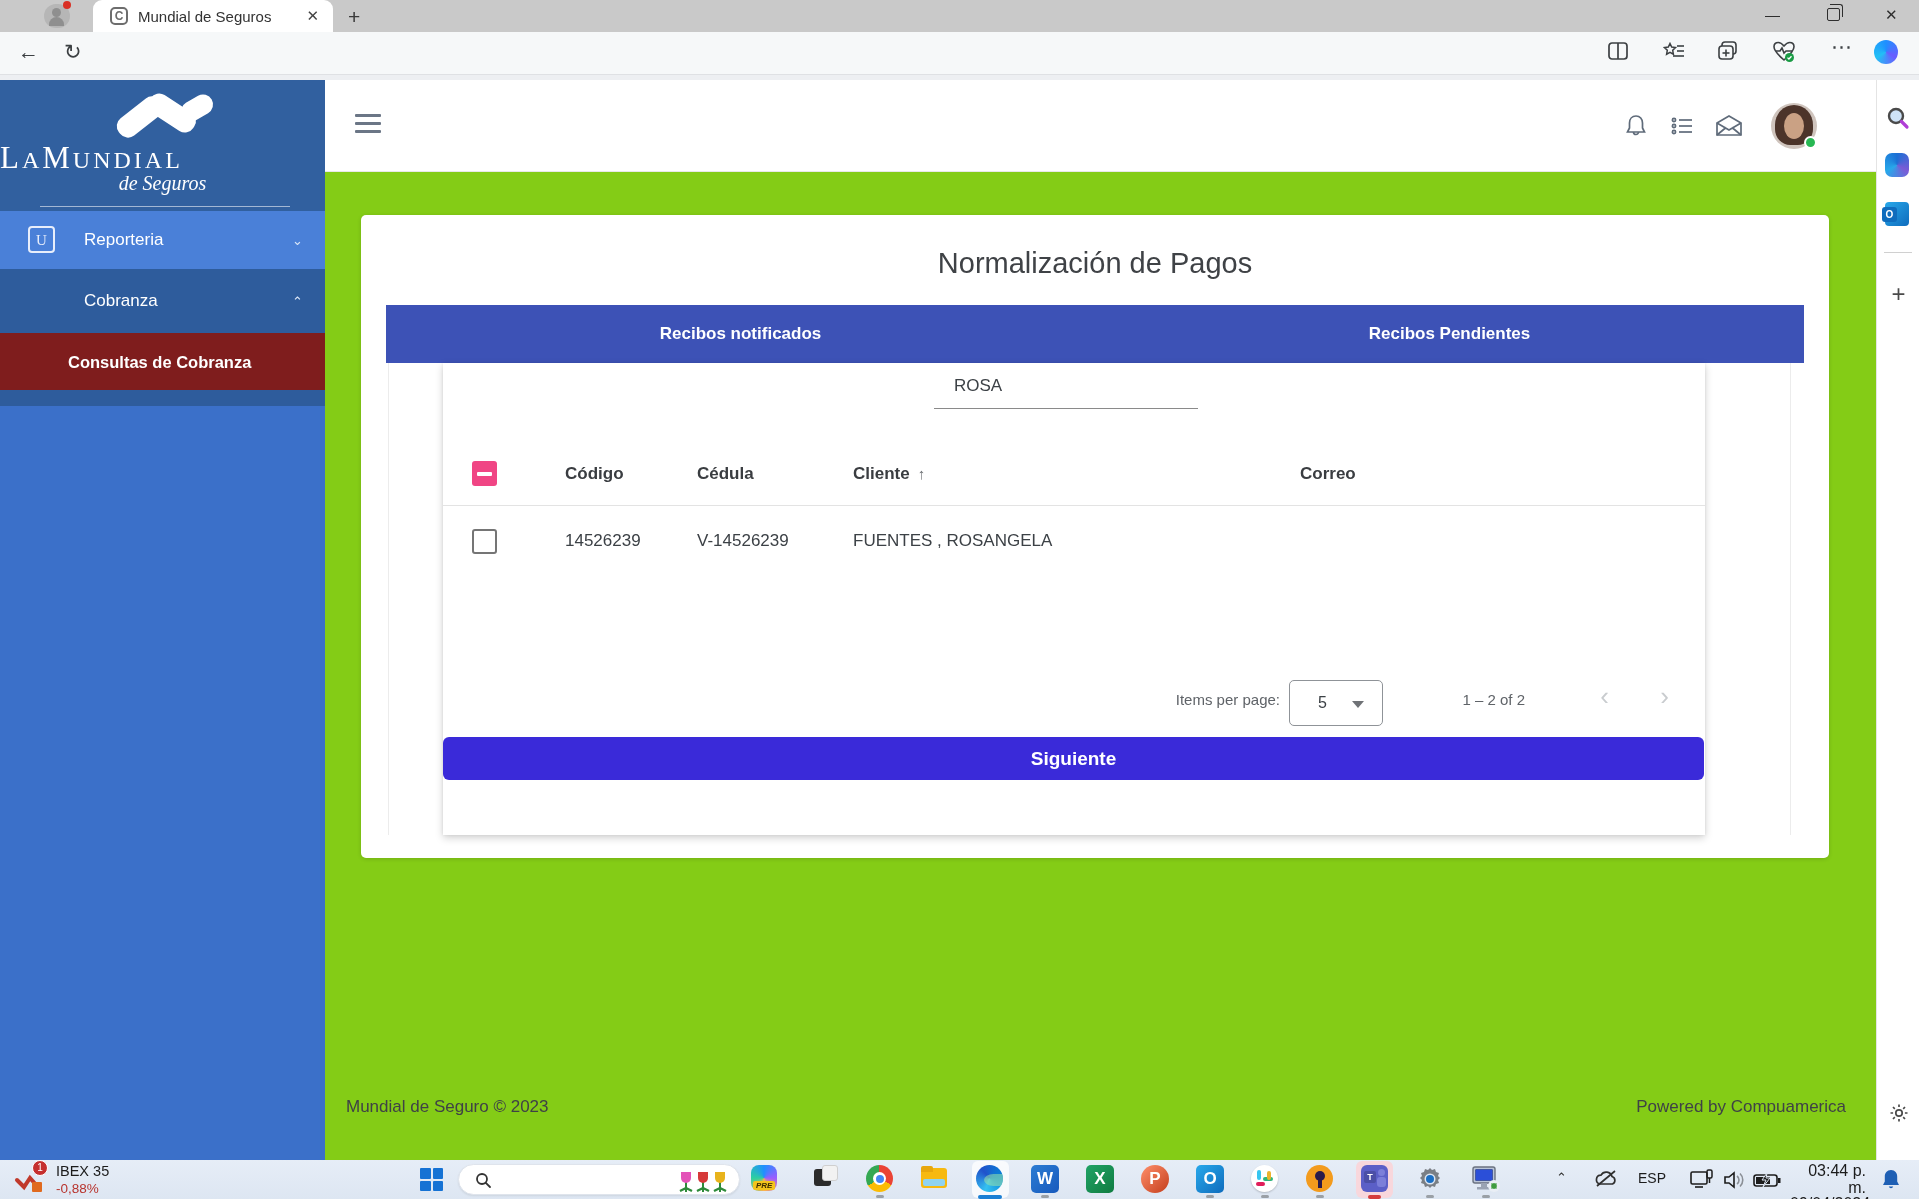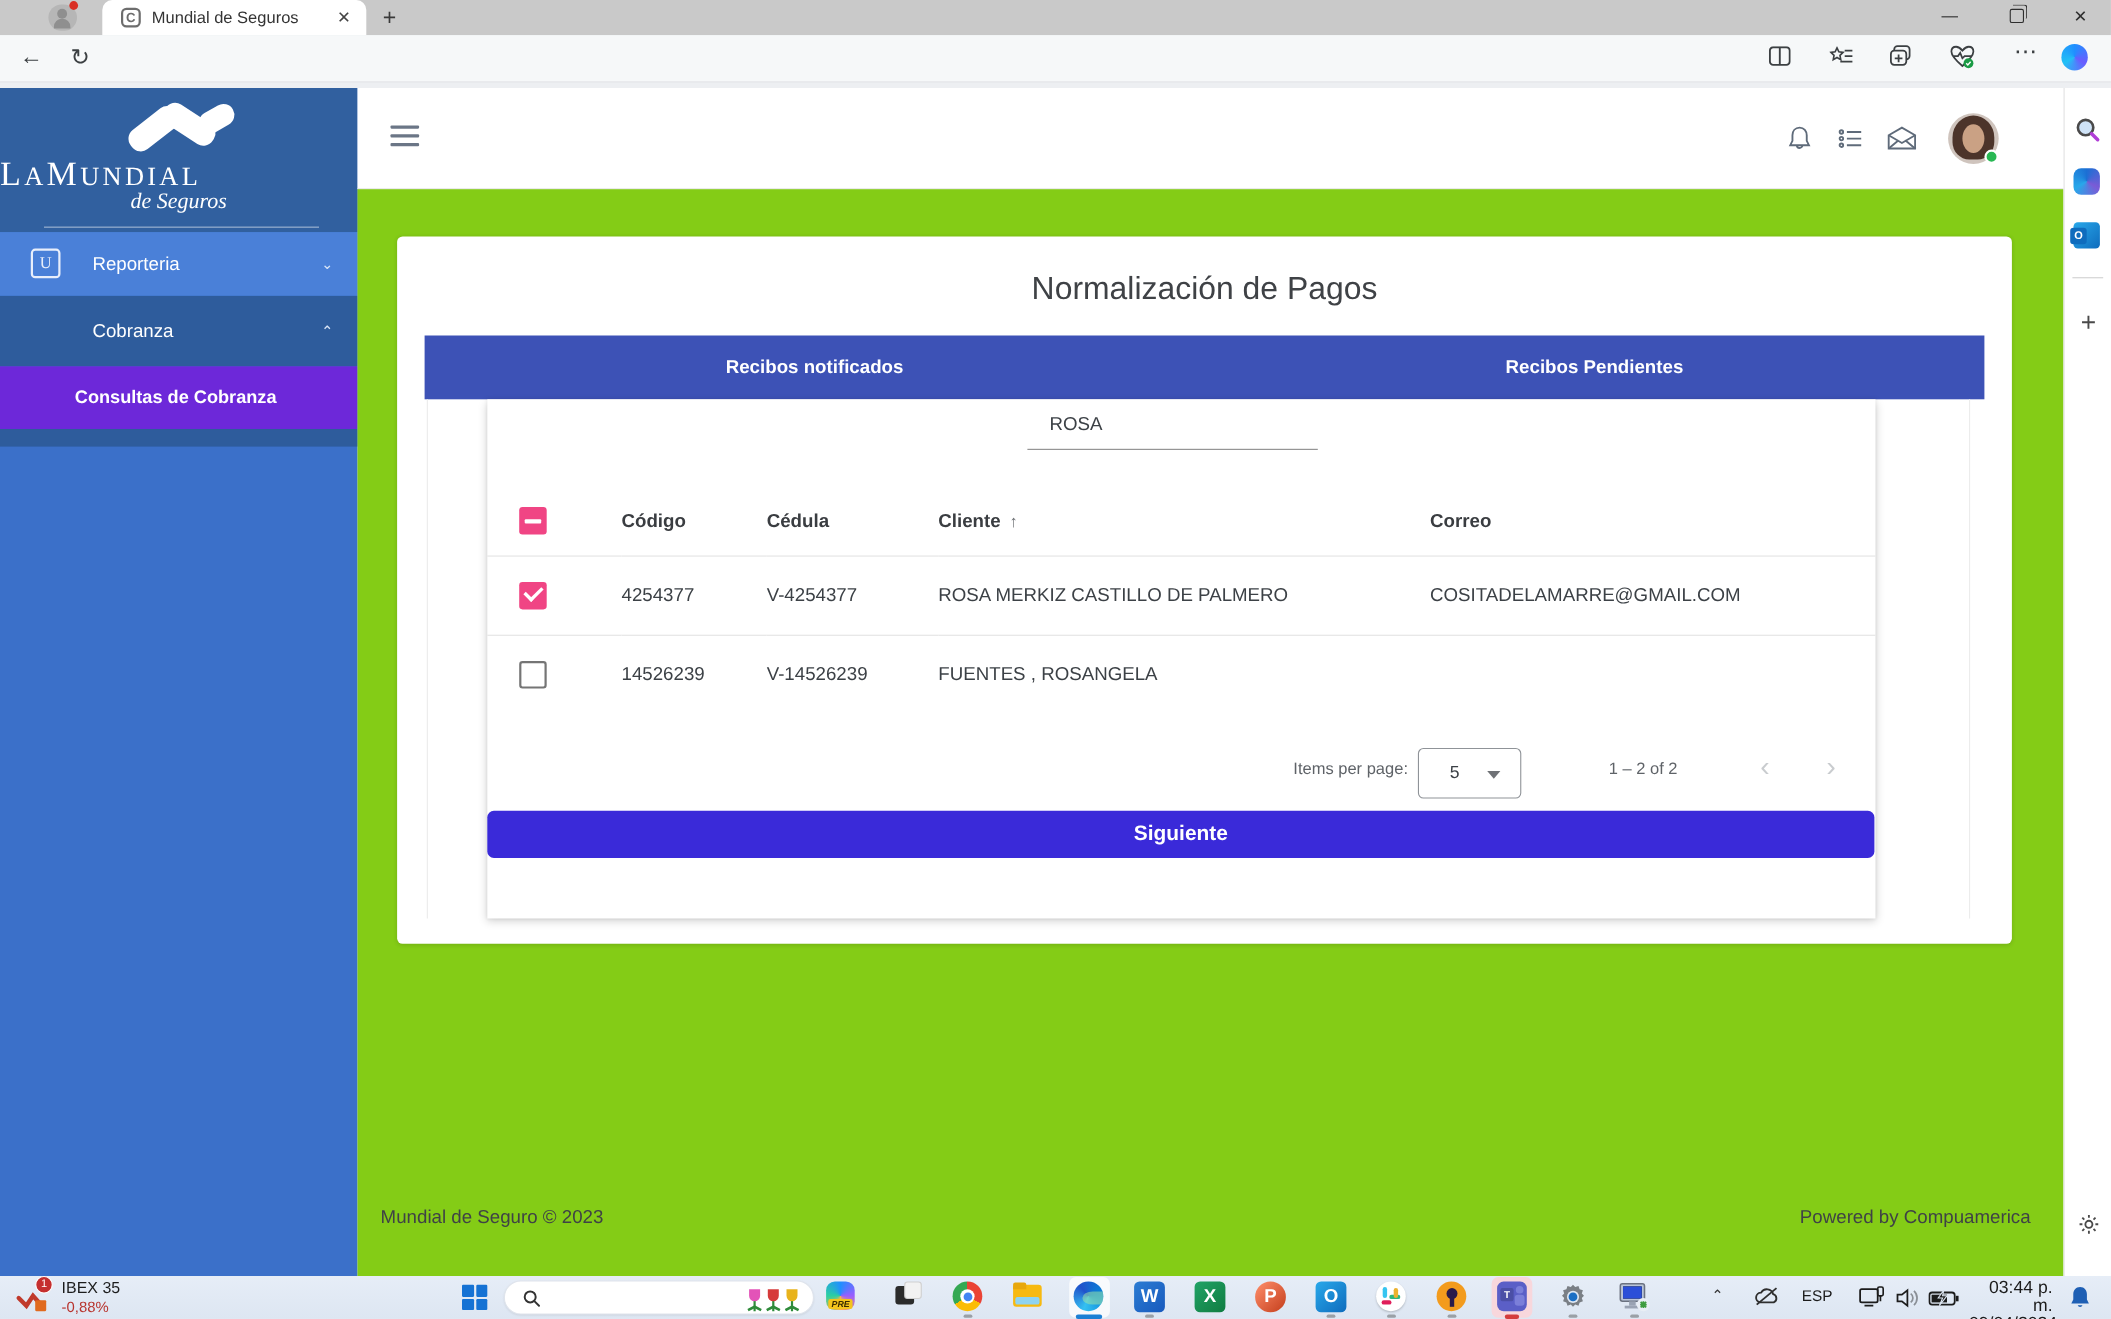--- a/index.html
+++ b/index.html
@@ -39,21 +39,21 @@
   #logo-text { position:absolute; left:0; top:60px; width:325px; text-align:left; color:#fff; font-family:"Liberation Serif",serif; letter-spacing:3px; }
   #logo-text .big { font-size:31px; } #logo-text .sm { font-size:24px; }
   #logo-tag { position:absolute; left:0; top:92px; width:325px; text-align:center; color:#fff; font-family:"Liberation Serif",serif; font-style:italic; font-size:20px; }
   #sb-div { position:absolute; left:40px; top:126px; width:250px; height:1px; background:rgba(255,255,255,.55); }
   .sb-item { position:absolute; left:0; width:325px; color:#fff; font-size:17px; }
   .sb-item .lbl { position:absolute; left:84px; top:50%; transform:translateY(-50%); }
   .sb-chev { position:absolute; right:22px; top:50%; transform:translateY(-50%); font-size:13px; color:#dbe6f7; }
   #it-reporteria { top:131px; height:58px; background:#4a80d8; }
   #rep-icon { position:absolute; left:28px; top:15px; width:27px; height:27px; border:2px solid #e8eefb; border-radius:4px; color:#e8eefb; text-align:center; line-height:24px; font-size:15px; font-family:"Liberation Serif",serif; }
   #it-cobranza { top:189px; height:64px; background:#2e5c9c; }
-  #it-consultas { top:253px; height:57px; background:#6d28d9; font-weight:bold; font-size:16.5px; }
+  #it-consultas { top:253px; height:57px; background:#7f1d1d; font-weight:bold; font-size:16.5px; }
   #it-consultas .lbl { left:68px; }
   #sb-foot-strip { position:absolute; left:0; top:310px; width:325px; height:16px; background:#2e5c9c; }
 
   
   #appheader { position:absolute; left:325px; top:80px; width:1551px; height:92px; background:#fff; border-bottom:1px solid #e8e8e8; }
   #hamburger { position:absolute; left:30px; top:34px; width:26px; height:20px; }
   #hamburger span { display:block; height:2.6px; background:#6b7686; margin-bottom:5.4px; border-radius:1px; }
   .hd-ic { position:absolute; top:33px; }
   #avatar { position:absolute; left:1446px; top:23px; width:46px; height:46px; border-radius:50%; background:#cfc4bd; overflow:hidden; }
   #avatar .hair { position:absolute; left:4px; top:2px; width:38px; height:40px; border-radius:50% 50% 40% 40%; background:#4c342a; }
@@ -283,31 +283,20 @@
         <tbody>
             <tr>
           <th class="chk-cell">
                 <div class="cbx pink minus"></div>
               </th>
           <th>Código</th>
           <th>Cédula</th>
           <th><span>Cliente</span><span class="sort-arrow">↑</span></th>
           <th>Correo</th>
         </tr>
-        <tr class="r1">
-          <td class="chk-cell">
-                <div class="cbx pink check">
-                  <div class="halo"></div>
-                </div>
-              </td>
-          <td>4254377</td>
-          <td>V-4254377</td>
-          <td>ROSA MERKIZ CASTILLO DE PALMERO</td>
-          <td>COSITADELAMARRE@GMAIL.COM</td>
-        </tr>
         <tr class="r2">
           <td class="chk-cell">
                 <div class="cbx empty"></div>
               </td>
           <td>14526239</td>
           <td>V-14526239</td>
           <td>FUENTES , ROSANGELA</td>
           <td></td>
         </tr>
       </tbody>

